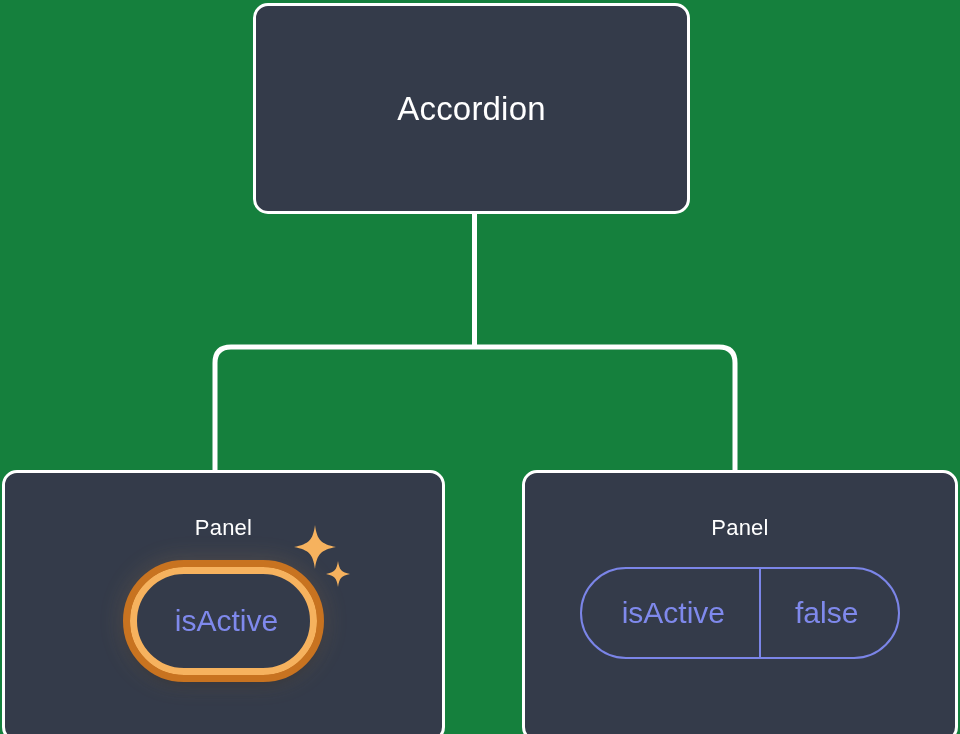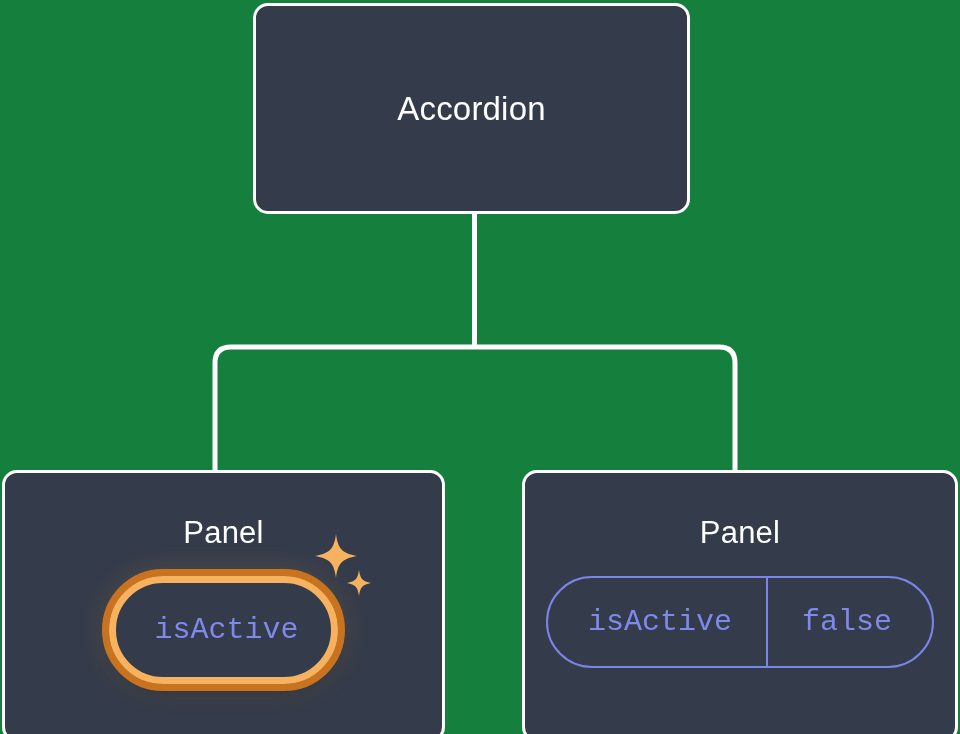--- a/index.html
+++ b/index.html
@@ -64,40 +64,39 @@
   .node-panel {
     top: 470px;
     height: 272px;
     padding-top: 44px;
     overflow: visible;
   }
   .node-panel-left  { left: 2px;   width: 443px; }
   .node-panel-right { left: 522px; width: 436px; }
 
   .node-panel .node-title {
-    font-size: 31px;
+    font-size: 22px;
   }
 
   
   .pill-wrap {
     position: relative;
     margin-top: 28px;
     display: flex;
     align-items: center;
     justify-content: center;
   }
 
   .pill {
     position: relative;
     box-sizing: border-box;
     display: flex;
     align-items: stretch;
     border-radius: 999px;
     background: #343b4a;
-    font-family: Liberation Mono, monospace;
   }
 
   
   .pill-plain {
     border: 2px solid #7b85e8;
     height: 92px;
   }
 
   
   .pill-active {

